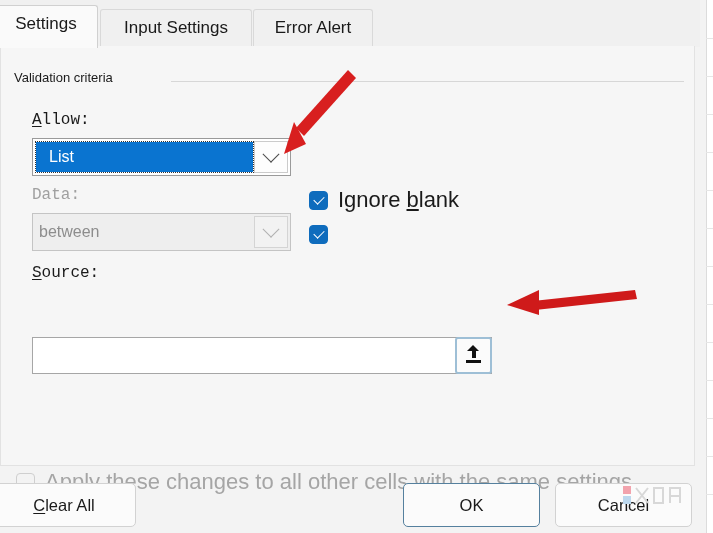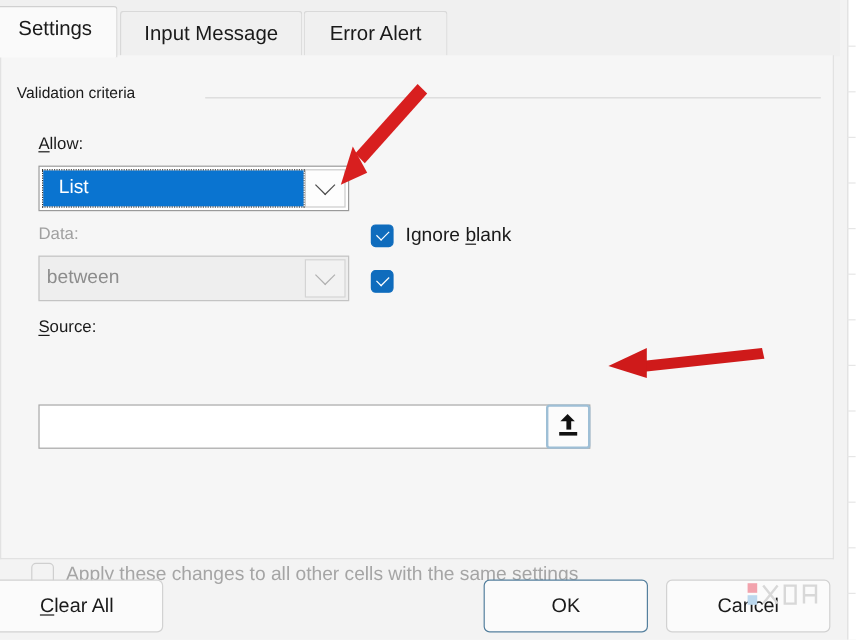--- a/index.html
+++ b/index.html
@@ -107,23 +107,24 @@
     left: 170px;
     top: 35px;
     width: 513px;
     height: 1px;
     background: #d7d7d7;
   }
 
   
   .field-label {
     position: absolute;
-    font-size: 14px;
-    color: #1a1a1a;
-    white-space: nowrap;
+    font-size: 16px;
+    color: #1a1a1a;
+    white-space: nowrap;
+    font-family: Liberation Mono, monospace;
   }
   .field-label.disabled { color: #a0a0a0; }
   .field-label u { text-decoration: underline; text-underline-offset: 2px; }
 
   #label-allow  { left: 31px; top: 65px; }
   #label-data   { left: 31px; top: 140px; }
   #label-source { left: 31px; top: 218px; }
 
   
   .combo {
@@ -197,21 +198,21 @@
 
   
   .cb-row {
     position: absolute;
     display: flex;
     align-items: center;
     white-space: nowrap;
   }
   #cb-ignore-blank { left: 308px; top: 141px; }
   #cb-incell       { left: 308px; top: 179px; }
-  #cb-apply-all    { left: 25px;  top: 423px; }
+  #cb-apply-all    { left: 15px;  top: 423px; }
 
   .cb-box {
     width: 19px;
     height: 19px;
     box-sizing: border-box;
     border-radius: 4px;
     background: #0f6cbd;
     border: 1px solid #0f6cbd;
     position: relative;
     flex: 0 0 auto;
@@ -226,21 +227,21 @@
     left: 4px;
     top: 4px;
     width: 9px;
     height: 5px;
     border-left: 1.8px solid #ffffff;
     border-bottom: 1.8px solid #ffffff;
     transform: rotate(-45deg);
   }
   .cb-label {
     margin-left: 10px;
-    font-size: 16px;
+    font-size: 22px;
     color: #1a1a1a;
   }
   .cb-label.disabled { color: #a5a5a5; }
   .cb-label u { text-decoration: underline; text-underline-offset: 2px; }
 
   
   #source-wrap {
     position: absolute;
     left: 31px;
     top: 291px;
@@ -378,21 +379,21 @@
   <div class="sheet-gridline" style="top:266px"></div>
   <div class="sheet-gridline" style="top:304px"></div>
   <div class="sheet-gridline" style="top:342px"></div>
   <div class="sheet-gridline" style="top:380px"></div>
   <div class="sheet-gridline" style="top:418px"></div>
   <div class="sheet-gridline" style="top:456px"></div>
   <div class="sheet-gridline" style="top:494px"></div>
 
   <div class="tabstrip">
     <div class="tab active" id="tab-settings">Settings</div>
-    <div class="tab" id="tab-input">Input Message</div>
+    <div class="tab" id="tab-input">Input Settings</div>
     <div class="tab" id="tab-error">Error Alert</div>
   </div>
 
   <div class="panel">
 
     <div class="group-label">Validation criteria</div>
     <div class="group-rule"></div>
 
     <div class="field-label" id="label-allow"><u>A</u><span>llow:</span></div>
 

